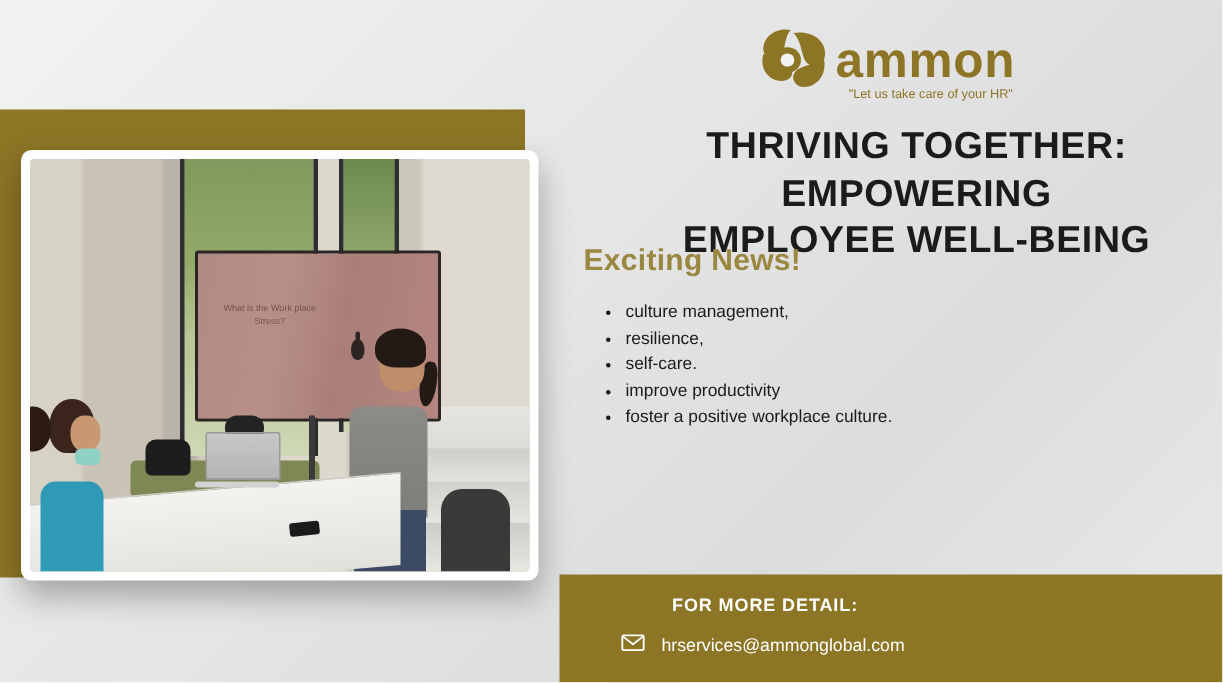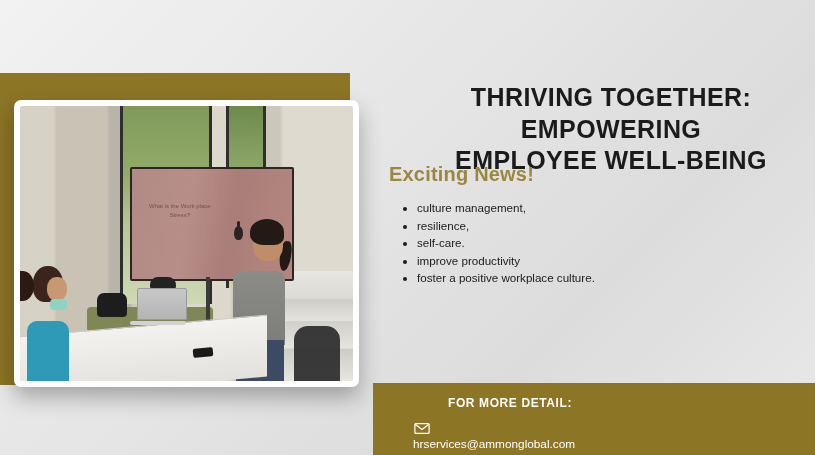--- a/index.html
+++ b/index.html
@@ -114,21 +114,21 @@
   .bullets li{font-size:11.6px;color:#1b1b1b;line-height:1.52;}
   .cta{font-size:11.6px;font-weight:bold;color:#9b8840;margin:19px 0 0 0;}
 
   
   .footer{position:absolute;left:373px;top:383px;width:442px;height:72px;
       background:#8d7526;}
   .footer-title{position:absolute;left:46px;top:13px;color:#ffffff;
       font-size:12px;font-weight:bold;letter-spacing:.6px;margin-left:29px;}
   .contact-row{position:absolute;left:40px;top:36px;width:400px;
       display:flex;align-items:center;}
-  .c-item{display:flex;align-items:flex-start;color:#ffffff;font-size:11.8px;flex-direction:column;}
+  .c-item{display:flex;align-items:flex-end;color:#ffffff;font-size:11.8px;}
   .c-item.email{width:245px;}
   .c-ico{width:18px;height:18px;margin-right:10px;flex:0 0 18px;
       display:flex;align-items:center;justify-content:center;}
 </style>
 </head>
 <body>
 
 <div class="poster">
 
   <div class="gold-panel"></div>
@@ -160,20 +160,36 @@
       <div class="ph-att1-mask"></div>
       <div class="ph-att2-hair"></div>
       <div class="ph-table"></div>
       <div class="ph-laptop-base"></div>
       <div class="ph-att1-body"></div>
       <div class="ph-phone"></div>
       <div class="ph-chair"></div>
     </div>
   </div>
 
+  <div class="logo-wrap">
+    <div class="logo-mark">
+      <svg viewBox="0 0 48 44" width="48" height="44" aria-hidden="true">
+        <g fill="#8d7526">
+          <path d="M24 4 C36 2 46 9 45 19 C44 26 37 28 33 24 C29 20 30 10 24 4 Z"></path>
+          <path d="M44 20 C47 31 40 40 31 40 C25 40 22 34 25 30 C29 25 39 26 44 20 Z"></path>
+          <path d="M22 2 C12 0 3 7 4 16 C5 22 11 24 15 21 C19 17 17 8 22 2 Z"></path>
+          <path d="M4 18 C1 27 7 36 16 36 C22 36 25 31 22 27 C18 22 9 23 4 18 Z"></path>
+          <ellipse cx="20" cy="22" rx="9" ry="8.5"></ellipse>
+        </g>
+        <ellipse cx="20" cy="22" rx="4.6" ry="4.4" fill="#f1f1f1"></ellipse>
+      </svg>
+    </div>
+    <div class="logo-text">ammon</div>
+    <div class="logo-tagline">"Let us take care of your HR"</div>
+  </div>
 
   <div class="headline" style="white-space:pre-line">THRIVING TOGETHER:
 EMPOWERING
 EMPLOYEE WELL-BEING</div>
 
   <div class="body-col">
     <p class="kicker">Exciting News!</p>
     <ul class="bullets">
       <li>culture management,</li>
       <li>resilience,</li>

